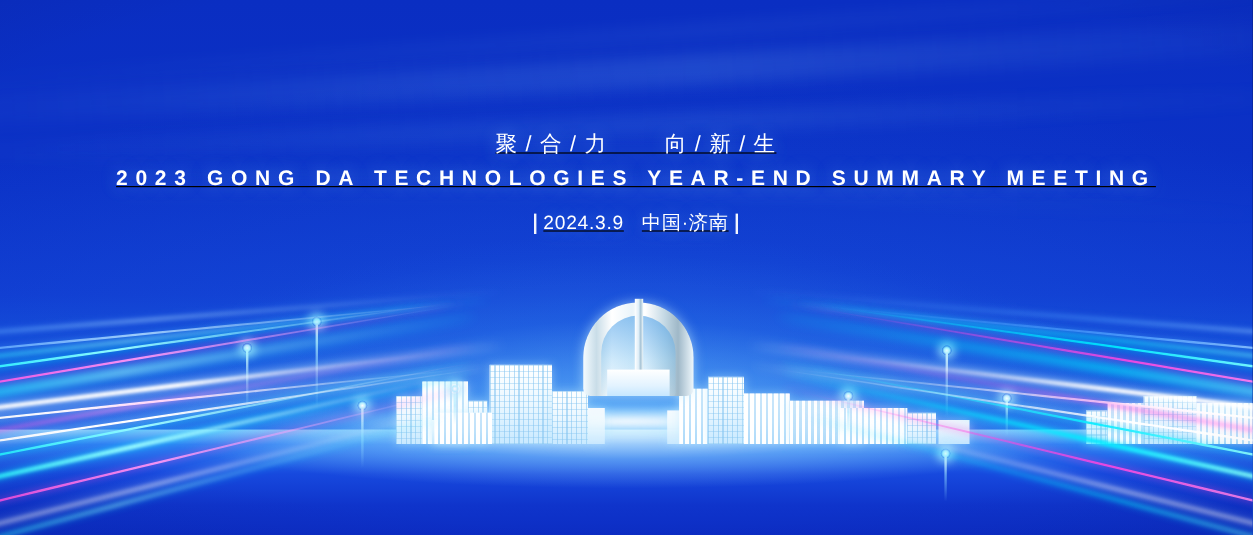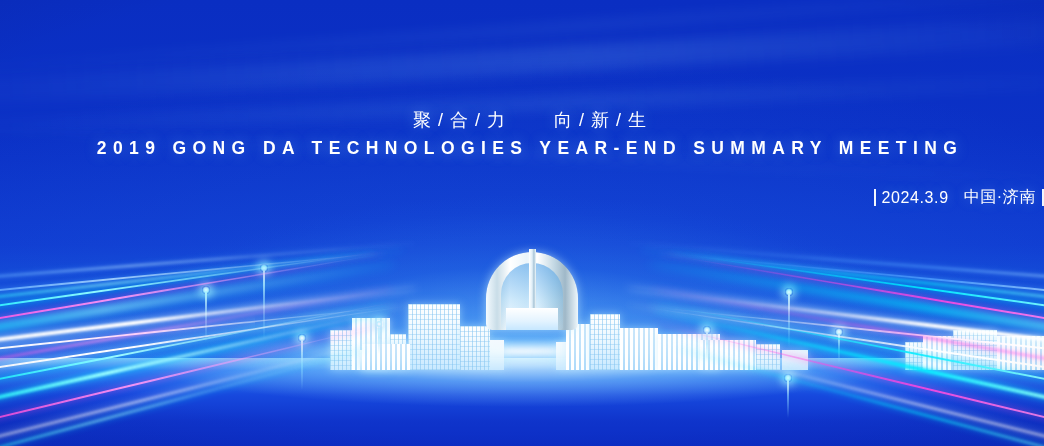--- a/index.html
+++ b/index.html
@@ -115,21 +115,21 @@
   .arch-col {
     position:absolute; left:43px; top:-3px; width:7px; bottom:0;
     background:linear-gradient(90deg,#ffffff 0%, #dfeef8 45%, #a8c4d6 70%, #f2fafd 100%);
   }
   .arch-base {
     position:absolute; left:20px; right:20px; bottom:0; height:22px;
     background:linear-gradient(180deg,#ffffff 0%, #e3f3ff 60%, #c6e7ff 100%);
   }
 
   
-  .content { position:absolute; left:16px; right:0; top:0; text-align:center; }
+  .content { position:absolute; left:16px; right:0; top:0; text-align:center;text-decoration:underline; }
 
   .kicker {
     margin-top:108px;
     font-size:18px;
     letter-spacing:1px;
     color:#ffffff;
     font-weight:400;
     text-shadow:0 0 14px rgba(120,200,255,.45);
     white-space:pre;
   }
@@ -149,27 +149,27 @@
     margin-top:6px;
     font-size:17.5px;
     font-weight:700;
     color:#ffffff;
     letter-spacing:6.4px;
     text-shadow:0 0 14px rgba(130,200,255,.4);
     white-space:nowrap;
   }
 
   .meta {
-    margin-top:28px;
+    margin-top:17px;
     font-size:16px;
     color:#ffffff;
     letter-spacing:.6px;
     display:flex;
     align-items:center;
-    justify-content:flex-end;
+    justify-content:center;
     gap:6px;
     text-shadow:0 0 12px rgba(120,200,255,.4);
   }
   .meta .bar { display:inline-block; width:2px; height:17px; background:#ffffff; opacity:.95; }
   .meta .date { font-weight:400; }
   .meta .place { font-weight:400; margin-left:9px; }
 
   
   .vignette {
     position:absolute; inset:0; pointer-events:none;
@@ -268,21 +268,21 @@
     <div class="tr wh soft" style="right:-280px; top:420px; width:680px; transform:rotate(14deg);"></div>
     <div class="tr bl soft" style="right:-340px; top:272px; width:760px; transform:rotate(4.5deg);"></div>
     <div class="tr cy soft" style="right:-320px; top:438px; width:700px; transform:rotate(15deg);"></div>
     <div class="tr wh" style="right:-340px; top:360px; width:760px; transform:rotate(8.5deg);"></div>
   </div>
 
   <div class="vignette"></div>
 
   <div class="content">
     <div class="kicker">聚 / 合 / 力        向 / 新 / 生</div>
-    <div class="subtitle-en">2019 GONG DA TECHNOLOGIES YEAR-END SUMMARY MEETING</div>
+    <div class="subtitle-en">2023 GONG DA TECHNOLOGIES YEAR-END SUMMARY MEETING</div>
     <div class="meta">
       <span class="bar"></span>
       <span class="date">2024.3.9</span>
       <span class="place">中国·济南</span>
       <span class="bar"></span>
     </div>
   </div>
 
 </div>
 

